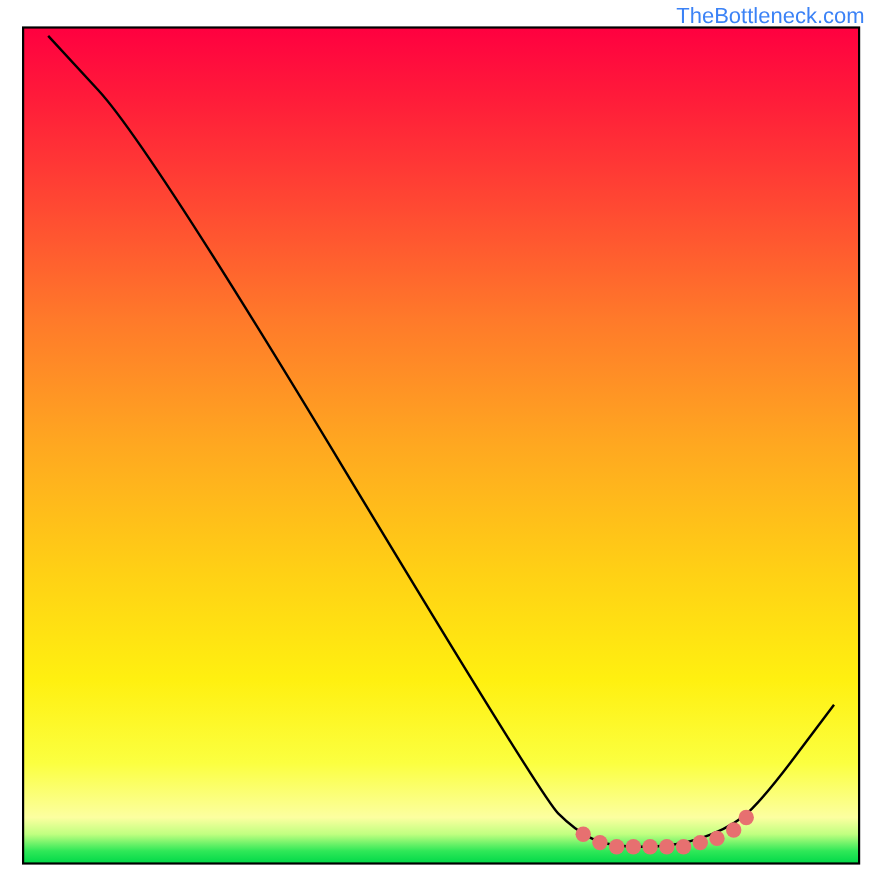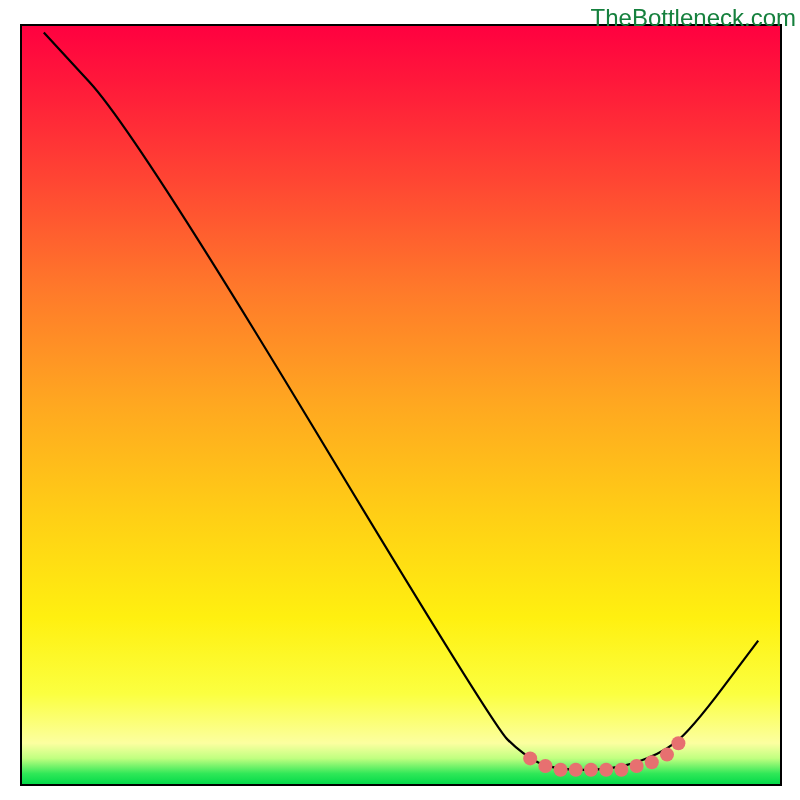--- a/index.html
+++ b/index.html
@@ -9,23 +9,23 @@
     font-family: Arial, sans-serif;
   }
   .container {
     position: relative;
     width: 800px;
     height: 800px;
   }
   .attribution {
     position: absolute;
     top: 4px;
-    right: 4px;
-    font-size: 24px;
-    color: #15803d;
+    right: 14px;
+    font-size: 20px;
+    color: #3b82f6;
     font-family: Arial, sans-serif;
   }
   svg {
     display: block;
   }
 </style>
 </head>
 <body>
 
 <div class="container">

